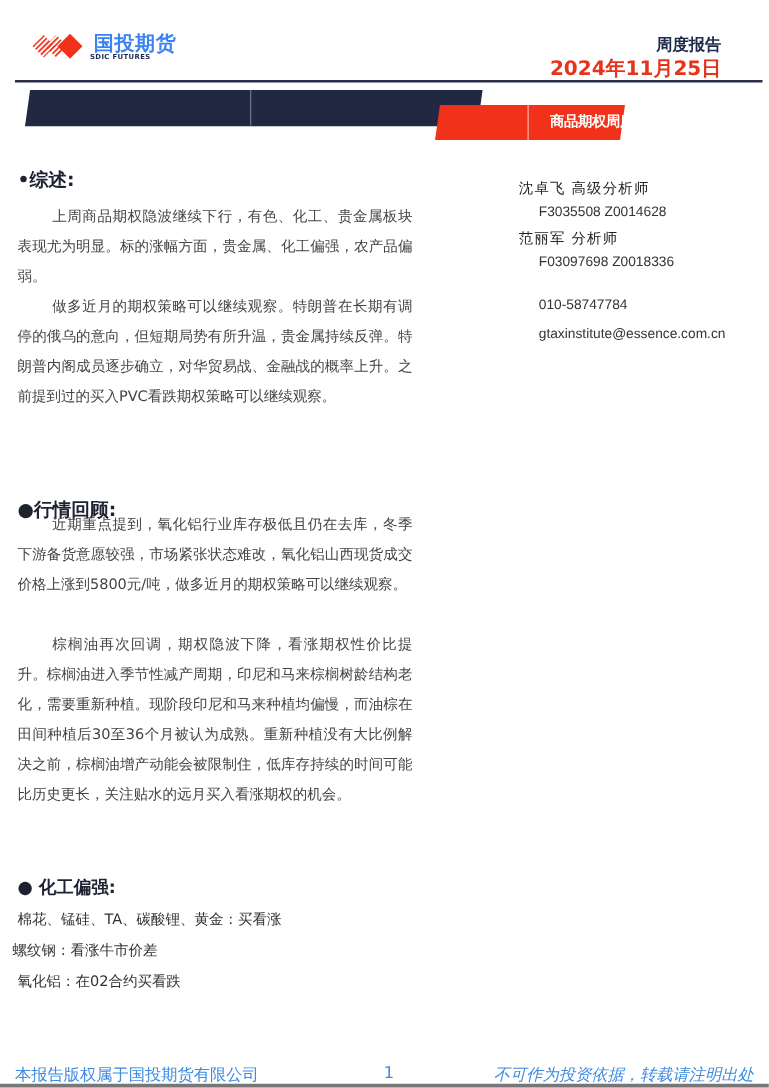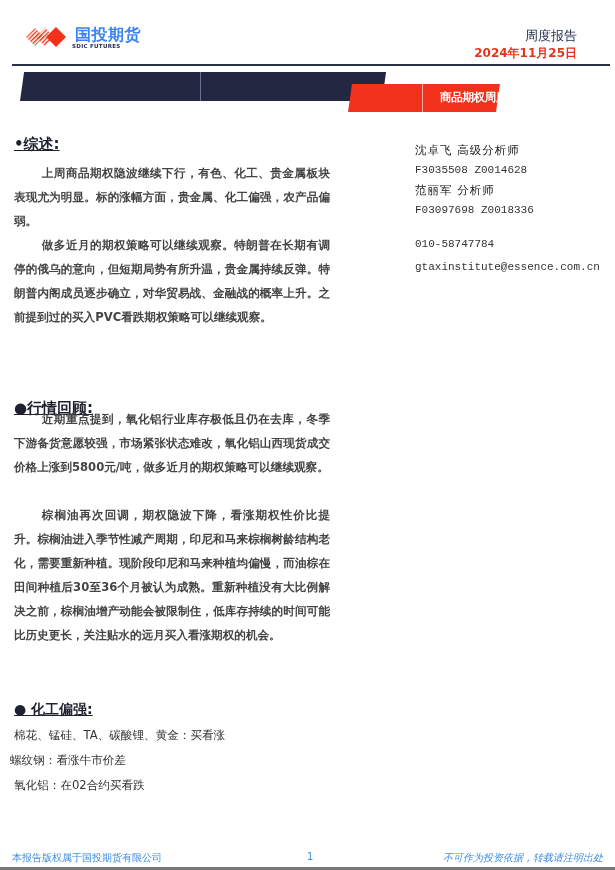--- a/index.html
+++ b/index.html
@@ -6,39 +6,39 @@
     body {
       width: 615px; height: 870px; position: relative; overflow: hidden;
       background: #ffffff; font-family: "DejaVu Sans", sans-serif; color: #333;
     }
     .abs { position: absolute; }
     
     .logo { left: 24px; top: 26px; width: 130px; height: 22px; }
     .logo-mark { position: absolute; left: 0; top: 0; width: 44px; height: 22px; }
     .logo-cn { position: absolute; left: 51px; top: -1px; font-size: 16px; font-weight: bold; color: #3b82f6; letter-spacing: 0.5px; white-space: nowrap; }
     .logo-en { position: absolute; left: 48px; top: 17px; font-size: 5.5px; font-weight: bold; color: #1e2a4a; letter-spacing: 0.3px; white-space: nowrap; }
-    .report-type { right: 38px; top: 27px; font-size: 13px; font-weight: normal; color: #1e2a4a; }
-    .report-date { right: 38px; top: 45px; font-size: 12px; font-weight: bold; color: #e8331c; margin-left: 28px; }
+    .report-type { right: 38px; top: 27px; font-size: 13px; font-weight: bold; color: #1e2a4a; }
+    .report-date { right: 38px; top: 45px; font-size: 16px; font-weight: bold; color: #e8331c; margin-left: 28px; }
     .header-rule { left: 12px; top: 64px; width: 598px; height: 2px; background: #2a2f4a; }
     .banner-dark { left: 20px; top: 72px; width: 362px; height: 29px; background: #232842; transform: skewX(-8deg); transform-origin: left bottom; }
     .banner-divider { left: 200px; top: 72px; width: 1px; height: 29px; background: #6b7090; }
     .banner-red { left: 350px; top: 84px; width: 148px; height: 28px; background: #f2311a; transform: skewX(-8deg); }
     .banner-red-text { left: 440px; top: 90px; font-size: 11.5px; font-weight: bold; color: #fff; white-space: nowrap; letter-spacing: -0.3px; }
     .banner-tick { left: 422px; top: 84px; width: 1px; height: 28px; background: #ffb0a0; }
     
-    .sec-title { font-size: 15px; font-weight: bold; color: #1e2230; white-space: nowrap; text-decoration: underline; }
-    .para { font-size: 11.6px; line-height: 24px; color: #444; width: 316px; text-align: justify; font-weight: bold; }
+    .sec-title { font-size: 15px; font-weight: bold; color: #1e2230; white-space: nowrap; }
+    .para { font-size: 11.6px; line-height: 24px; color: #444; width: 316px; text-align: justify; }
     .indent { text-indent: 2.4em; }
     .line { font-size: 11.6px; color: #333; white-space: nowrap; }
     
     .author { font-family: "DejaVu Serif", serif; font-size: 11.5px; font-weight: normal; color: #222; white-space: nowrap; letter-spacing: 1px; }
-    .mono { font-family: Liberation Mono, monospace; font-size: 11px; color: #333; white-space: nowrap; }
+    .mono { font-family: Liberation Sans, sans-serif; font-size: 11px; color: #333; white-space: nowrap; margin-left: 16px; }
     
     .footer-line { left: 0; top: 867px; width: 615px; height: 3px; background: #777; }
-    .foot { font-size: 10px; color: #3d8be0; white-space: nowrap; }
+    .foot { font-size: 13px; color: #3d8be0; white-space: nowrap; }
   </style>
 </head>
 <body>
 
 <div class="abs logo">
   <svg class="logo-mark" viewBox="0 0 44 22">
     <defs>
       <pattern id="hatch" width="3" height="3" patternUnits="userSpaceOnUse" patternTransform="rotate(45)">
         <rect width="1.4" height="3" fill="#f2311a"></rect>
       </pattern>

